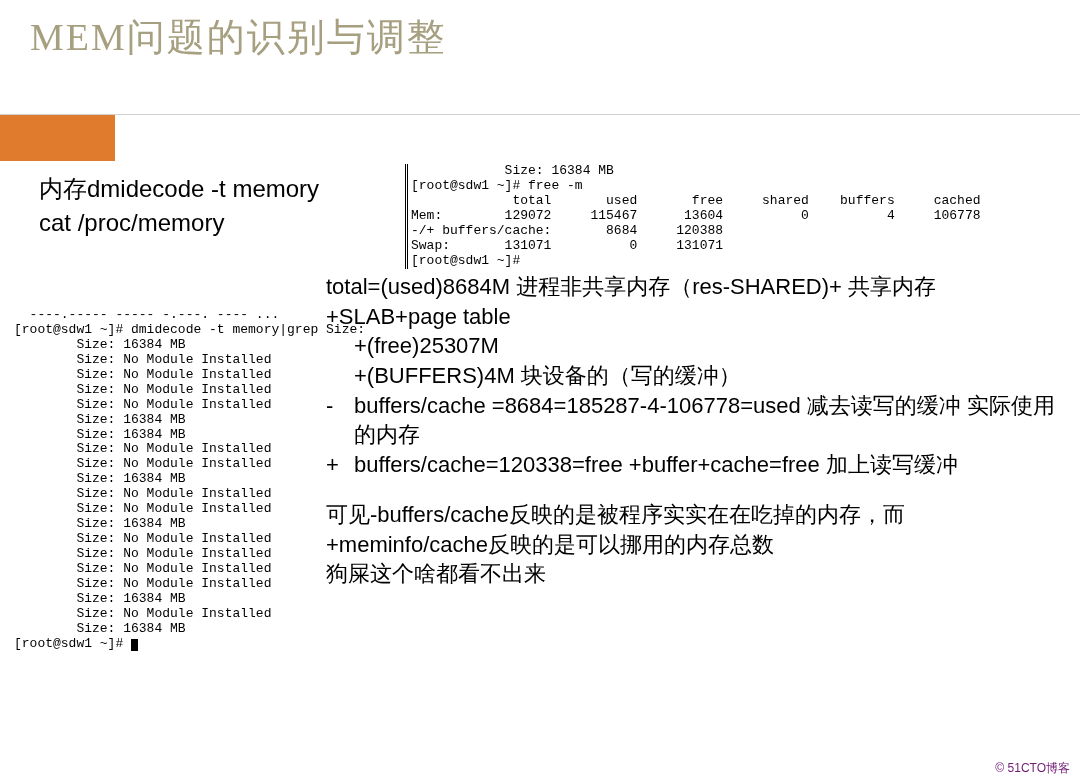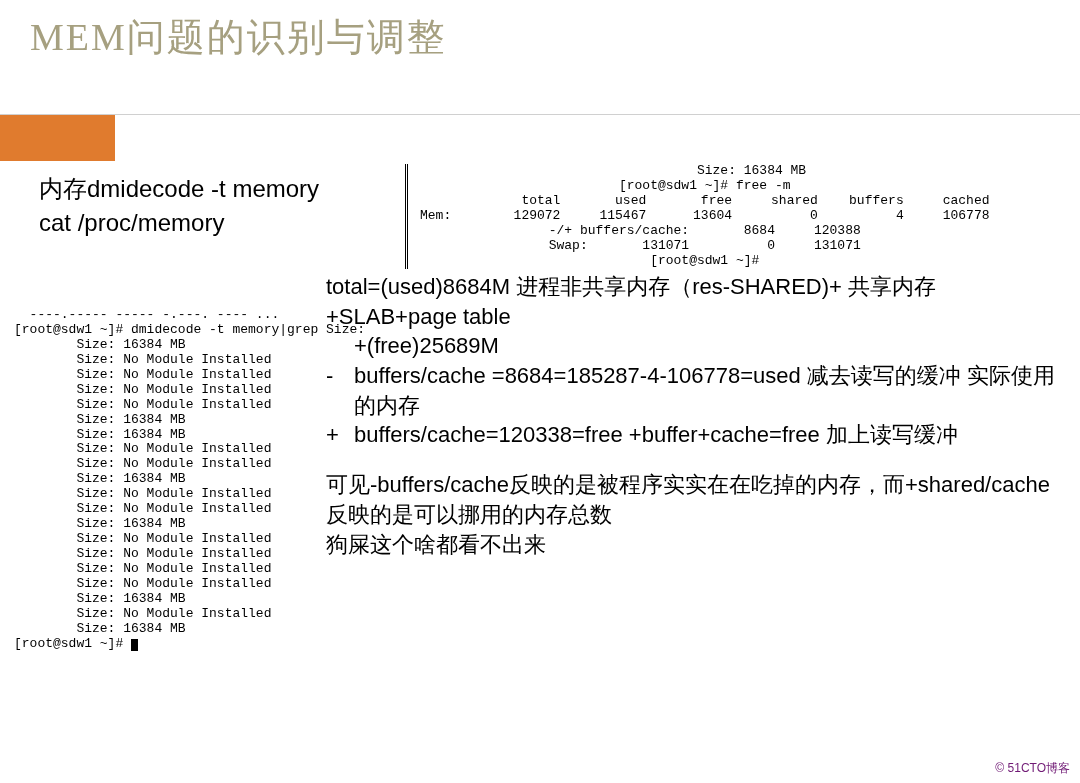--- a/index.html
+++ b/index.html
@@ -50,22 +50,21 @@
     font-family: "Courier New", monospace;
     font-size: 13px;
     white-space: pre;
     color: #000;
     line-height: 1.15;
   }
   .free-block {
     top: 164px;
     left: 405px;
     border-left: 3px double #000;
-    padding-left: 12px;
-    text-align: center;
+    padding-left: 3px;
   }
   .dmi-block {
     top: 308px;
     left: 14px;
   }
   .explain {
     position: absolute;
     top: 272px;
     left: 326px;
     width: 730px;
@@ -130,27 +129,28 @@
 <span>        Size: No Module Installed</span>
 <span>        Size: No Module Installed</span>
 <span>        Size: No Module Installed</span>
 <span>        Size: 16384 MB</span>
 <span>        Size: No Module Installed</span>
 <span>        Size: 16384 MB</span>
 <span><span>[root@sdw1 ~]# </span><span class="cursor"></span></span></div>
 
 <div class="explain">
   <div>total=(used)8684M 进程非共享内存（res-SHARED)+ 共享内存+SLAB+page table</div>
-  <span class="indent">+(free)25689M</span>
+  <span class="indent">+(free)25307M</span>
+  <span class="indent">+(BUFFERS)4M 块设备的（写的缓冲）</span>
   <div class="row">
     <div class="bullet">-</div>
     <div>buffers/cache =8684=185287-4-106778=used 减去读写的缓冲 实际使用的内存</div>
   </div>
   <div class="row">
     <div class="bullet">+</div>
     <div>buffers/cache=120338=free +buffer+cache=free 加上读写缓冲</div>
   </div>
   <div style="height:20px"></div>
-  <div>可见-buffers/cache反映的是被程序实实在在吃掉的内存，而+shared/cache反映的是可以挪用的内存总数</div>
+  <div>可见-buffers/cache反映的是被程序实实在在吃掉的内存，而+meminfo/cache反映的是可以挪用的内存总数</div>
   <div>狗屎这个啥都看不出来</div>
 </div>
 
 <div class="watermark">© 51CTO博客</div>
 
 </body></html>

